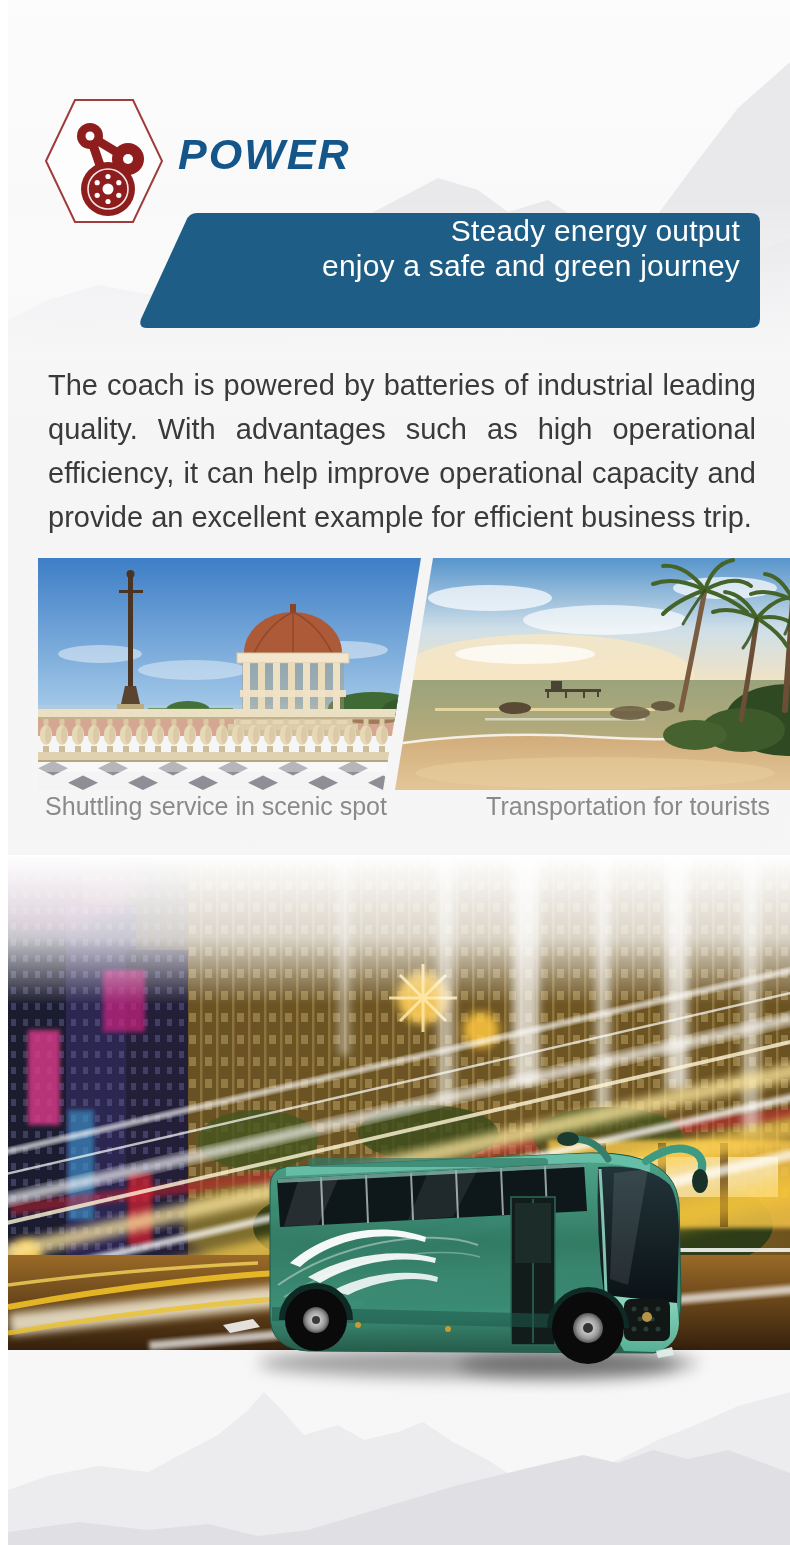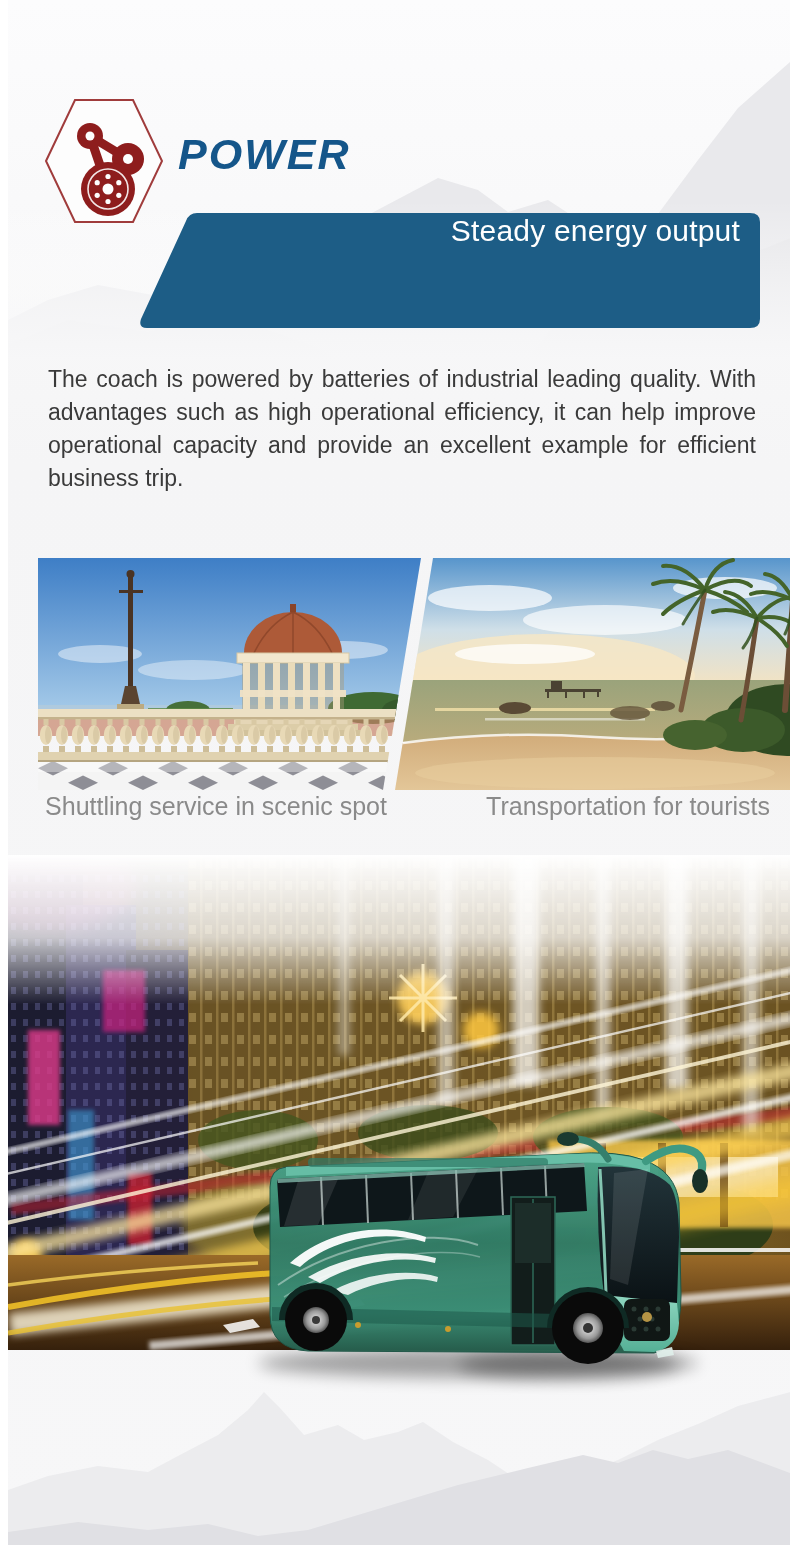--- a/index.html
+++ b/index.html
@@ -20,21 +20,21 @@
   
   .banner{left:130px;top:213px;width:622px;height:115px;}
   .banner-text{
     left:0;top:0;width:602px;height:115px;
     text-align:right;color:#ffffff;
     font-size:30px;line-height:35px;font-weight:400;letter-spacing:0.2px;
   }
   
   .intro{
     left:40px;top:363px;width:708px;margin:0;
-    font-size:23px;line-height:33px;color:#3a3a3a;
+    font-size:29px;line-height:44px;color:#3a3a3a;
     text-align:justify;
   }
   
   .gallery{left:30px;top:558px;width:730px;height:232px;}
   .gallery .shot{position:absolute;top:0;height:232px;}
   .shot-left{left:0;width:383px;}
   .shot-right{left:357px;width:403px;}
   .caption-row{left:0;top:792px;width:790px;height:36px;}
   .caption{
     position:absolute;top:0;font-size:25px;color:#8a8a8a;
@@ -86,20 +86,21 @@
     </g>
   </svg>
   <h1 class="abs page-title">POWER</h1>
 
   <div class="abs banner">
     <svg class="abs" style="left:0;top:0" width="622" height="115" viewBox="0 0 622 115">
       <path d="M59,0 H612 Q622,0 622,9 V106 Q622,115 612,115 H9 Q0,115 3,106 L48,8 Q51,0 59,0 Z" fill="#1d5d86"></path>
     </svg>
     <div class="abs banner-text">
       <div>Steady energy output</div>
+      <div>enjoy a safe and green journey</div>
     </div>
   </div>
 
   <p class="abs intro">The coach is powered by batteries of industrial leading quality. With advantages such as high operational efficiency, it can help improve operational capacity and provide an excellent example for efficient business trip.</p>
 
   <div class="abs gallery">
 
     <svg class="shot shot-left" viewBox="0 0 383 232" role="img" aria-label="scenic-spot-gazebo-photo">
       <defs>
         <linearGradient id="skyL" x1="0" y1="0" x2="0" y2="1">

